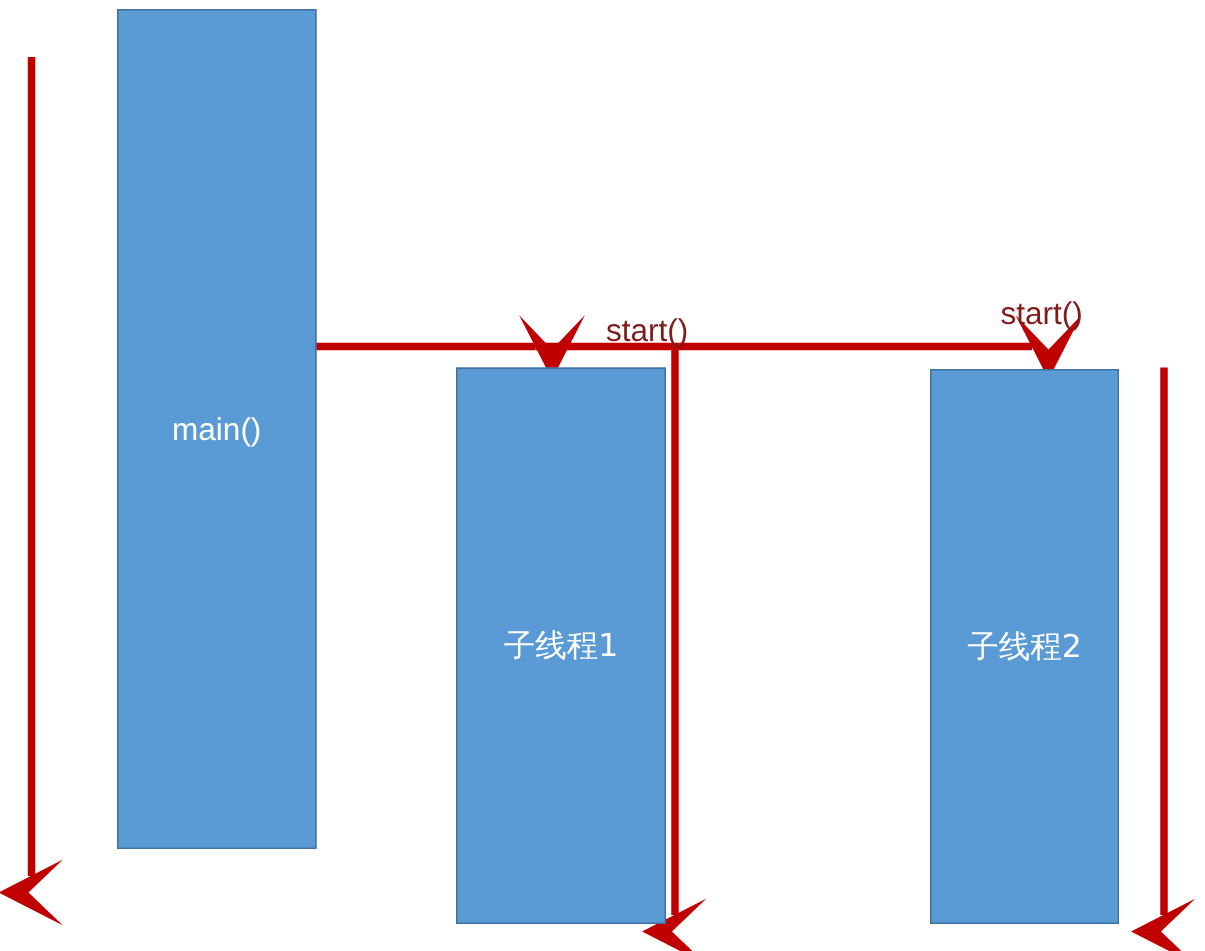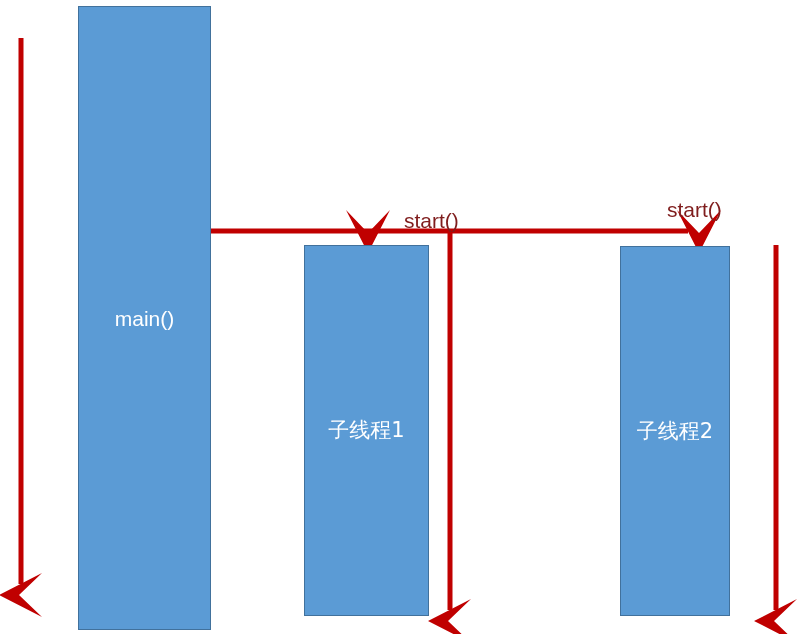--- a/index.html
+++ b/index.html
@@ -74,29 +74,29 @@
 
     <line x1="200" y1="231" x2="357" y2="231" stroke="#C00000" stroke-width="5" marker-end="url(#arrowhead-right)"></line>
 
     <line x1="357" y1="231" x2="688" y2="231" stroke="#C00000" stroke-width="5" marker-end="url(#arrowhead-right)"></line>
 
     <line x1="450" y1="233" x2="450" y2="610" stroke="#C00000" stroke-width="5" marker-end="url(#arrowhead-down)"></line>
 
     <line x1="776" y1="245" x2="776" y2="610" stroke="#C00000" stroke-width="5" marker-end="url(#arrowhead-down)"></line>
   </svg>
 
-  <div class="lifeline-bar" style="left:78px; top:6px; width:133px; height:624px;">
+  <div class="lifeline-bar" style="left:78px; top:6px; width:133px; height:560px;">
     <span class="bar-label">main()</span>
   </div>
 
-  <div class="lifeline-bar" style="left:304px; top:245px; width:125px; height:371px;">
+  <div class="lifeline-bar" style="left:304px; top:245px; width:140px; height:371px;">
     <span class="bar-label cjk">子线程1</span>
   </div>
 
-  <div class="lifeline-bar" style="left:620px; top:246px; width:110px; height:370px;">
+  <div class="lifeline-bar" style="left:620px; top:246px; width:126px; height:370px;">
     <span class="bar-label cjk">子线程2</span>
   </div>
 
   <div class="call-label" style="left:404px; top:210px;">start()</div>
 
   <div class="call-label" style="left:667px; top:199px;">start()</div>
 
 </div>
 
 </body></html>

